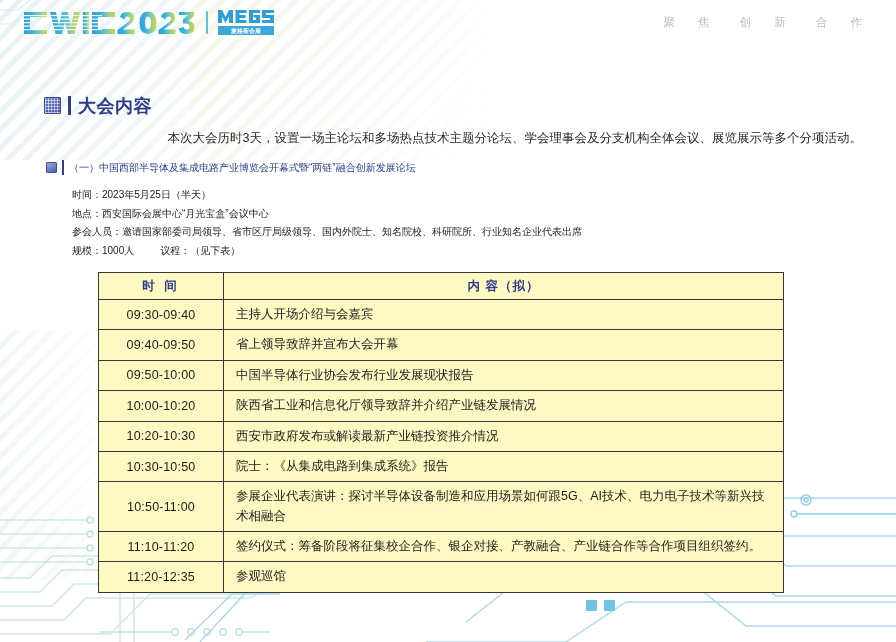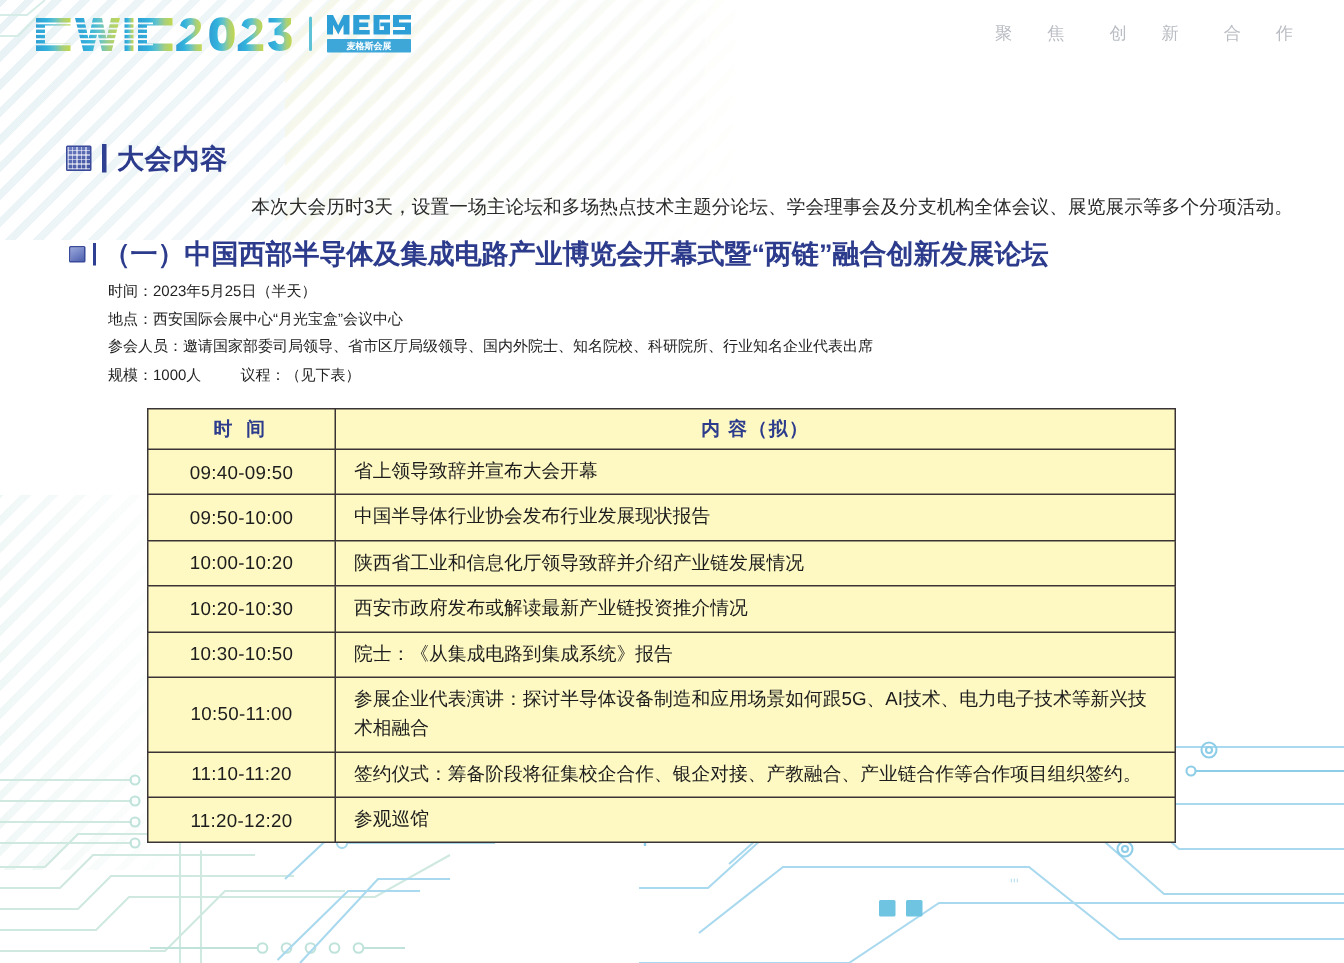--- a/index.html
+++ b/index.html
@@ -198,22 +198,22 @@
   }
 
   .sub-heading-bar {
     width: 2px;
     height: 15px;
     background: #2f3f92;
     margin-right: 5px;
   }
 
   .sub-heading-text {
-    font-size: 18px;
-    font-weight: bold;
+    font-size: 10px;
+    font-weight: normal;
     color: #2c3b8c;
     line-height: 1;
     white-space: nowrap;
   }
 
   
   .info-block {
     position: absolute;
     left: 72px;
     top: 186px;
@@ -498,20 +498,24 @@
         <col class="c-content">
       </colgroup>
       <thead>
         <tr>
           <th class="th-time">时 间</th>
           <th class="th-content">内 容（拟）</th>
         </tr>
       </thead>
       <tbody id="agenda-body">
           <tr>
+            <td class="cell-time">09:30-09:40</td>
+            <td class="cell-content">主持人开场介绍与会嘉宾</td>
+          </tr>
+          <tr>
             <td class="cell-time">09:40-09:50</td>
             <td class="cell-content">省上领导致辞并宣布大会开幕</td>
           </tr>
           <tr>
             <td class="cell-time">09:50-10:00</td>
             <td class="cell-content">中国半导体行业协会发布行业发展现状报告</td>
           </tr>
           <tr>
             <td class="cell-time">10:00-10:20</td>
             <td class="cell-content">陕西省工业和信息化厅领导致辞并介绍产业链发展情况</td>
@@ -526,20 +530,20 @@
           </tr>
           <tr class="tall">
             <td class="cell-time">10:50-11:00</td>
             <td class="cell-content">参展企业代表演讲：探讨半导体设备制造和应用场景如何跟5G、AI技术、电力电子技术等新兴技术相融合</td>
           </tr>
           <tr>
             <td class="cell-time">11:10-11:20</td>
             <td class="cell-content">签约仪式：筹备阶段将征集校企合作、银企对接、产教融合、产业链合作等合作项目组织签约。</td>
           </tr>
           <tr>
-            <td class="cell-time">11:20-12:20</td>
+            <td class="cell-time">11:20-12:35</td>
             <td class="cell-content">参观巡馆</td>
           </tr>
         </tbody>
     </table>
 
   </div>
 </div>
 
 </body></html>

